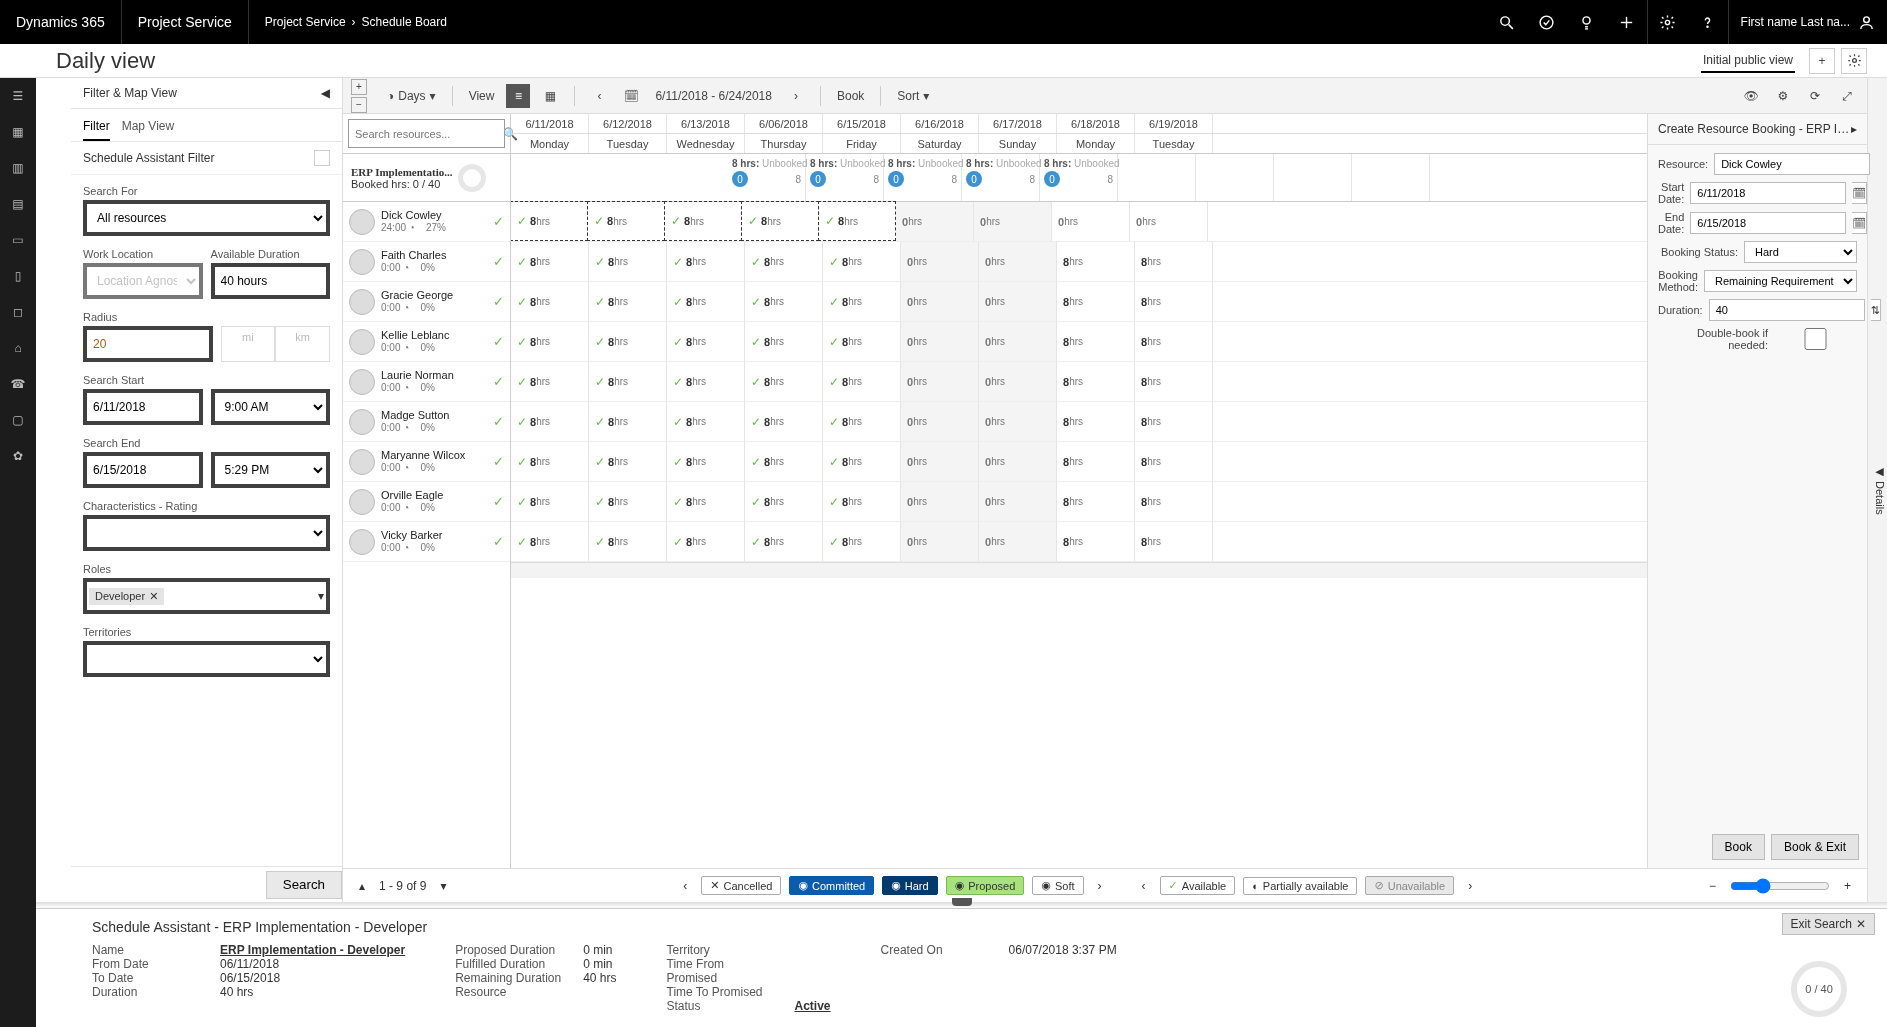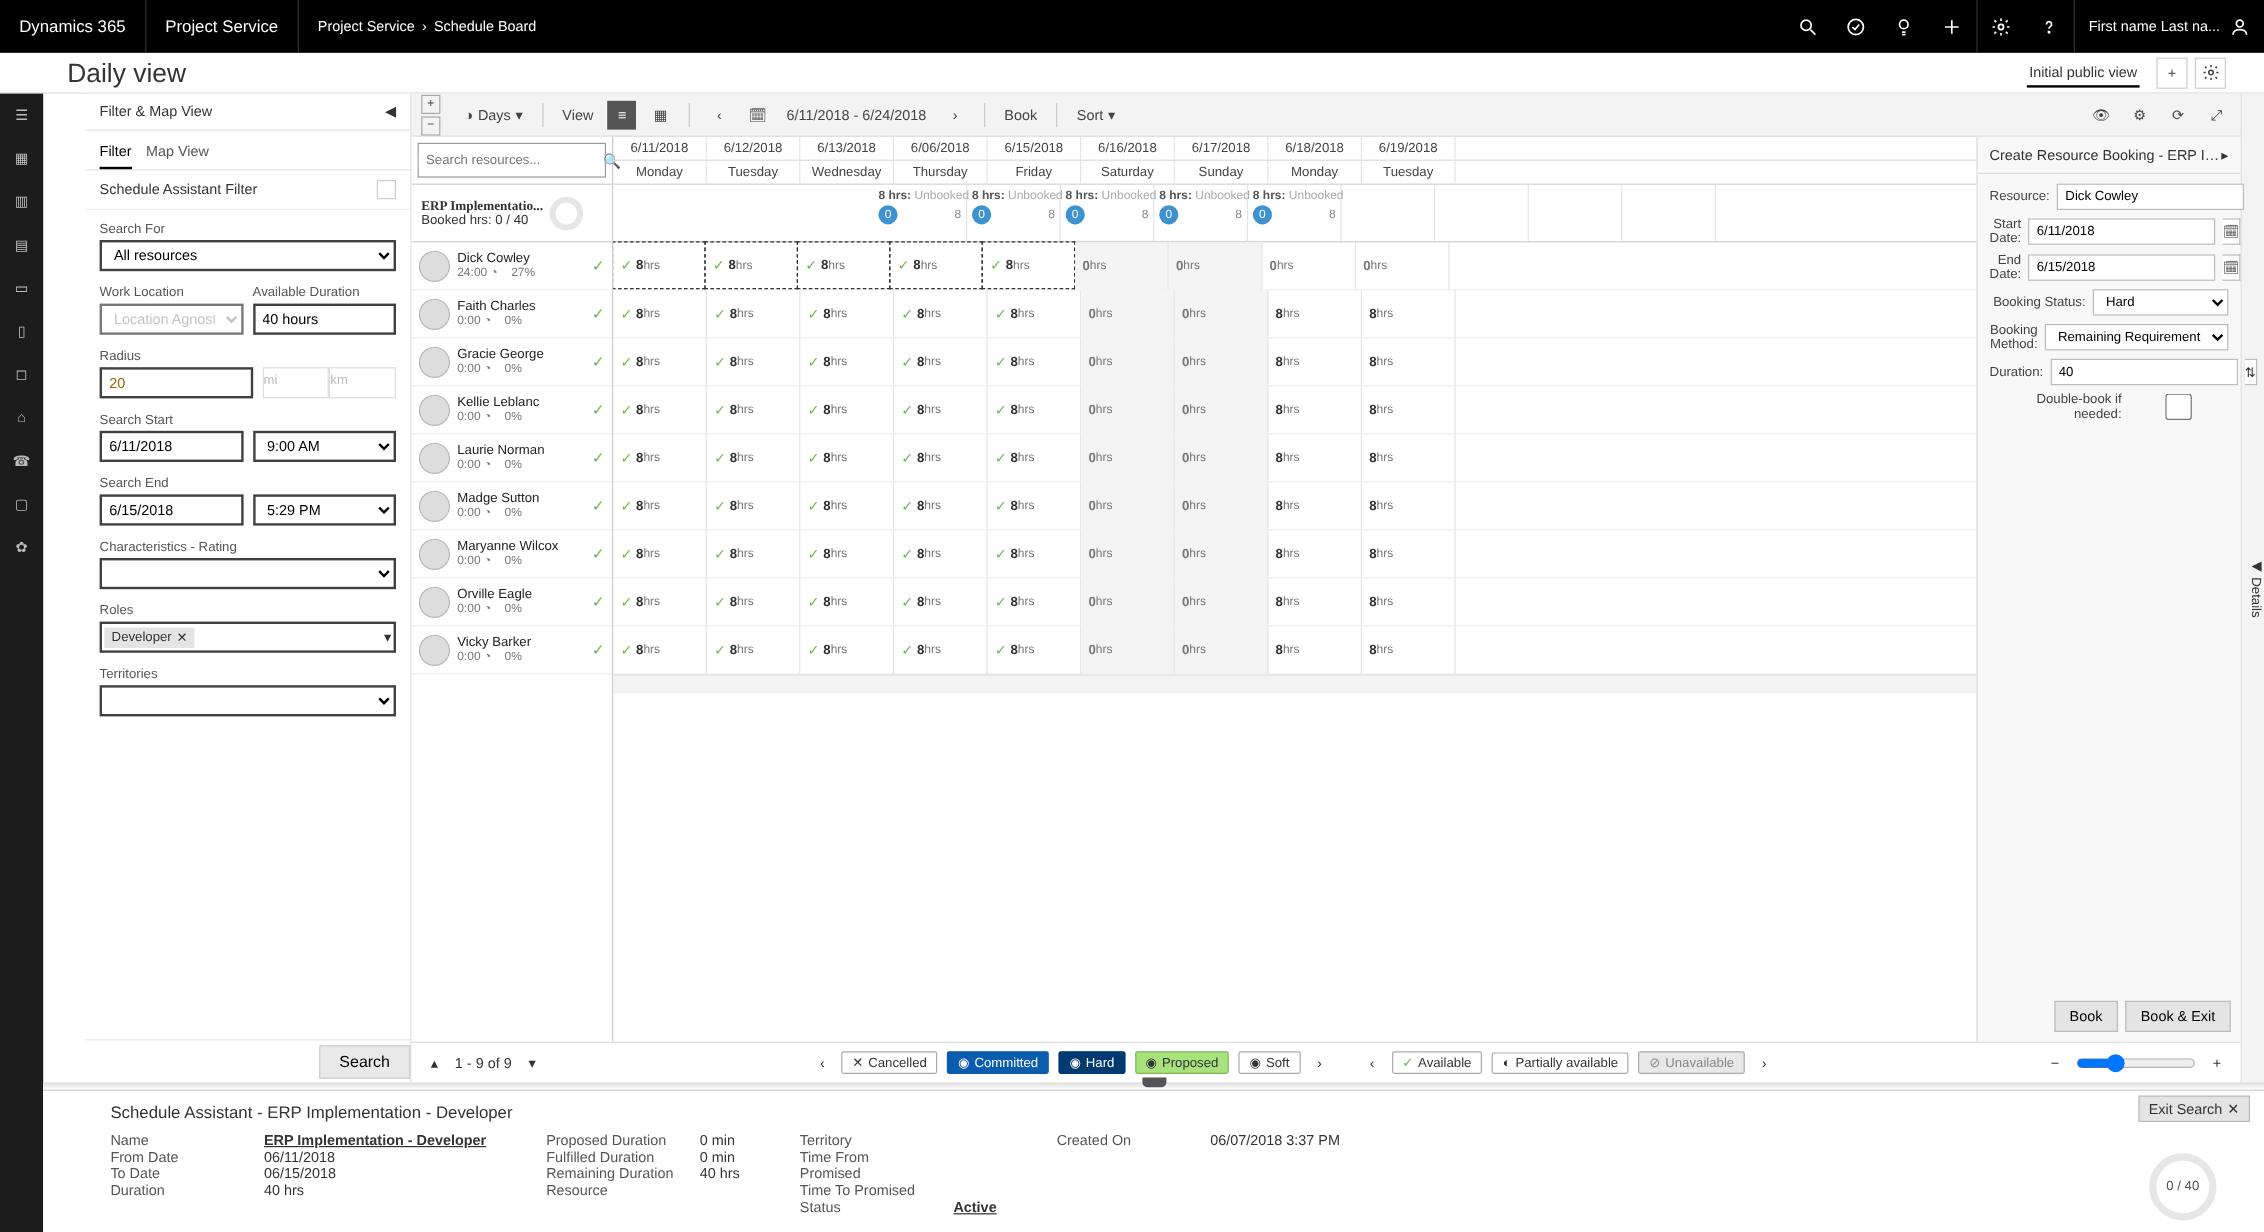--- a/index.html
+++ b/index.html
@@ -10,21 +10,21 @@
 .topbar { height: 44px; background: #000; color: #fff; display: flex; align-items: center; }
 .topbar .brand { padding: 0 16px; font-size: 14px; border-right: 1px solid #333; height: 100%; display: flex; align-items: center; }
 .topbar .service { padding: 0 16px; font-size: 14px; border-right: 1px solid #333; height: 100%; display: flex; align-items: center; }
 .topbar .crumb { padding: 0 16px; font-size: 12px; display: flex; align-items: center; gap: 6px; }
 .topbar .spacer { flex: 1; }
 .topbar .icon-btn { width: 40px; height: 44px; display: flex; align-items: center; justify-content: center; color: #fff; cursor: pointer; }
 .topbar .vsep { width: 1px; height: 44px; background: #333; }
 .topbar .user { padding: 0 12px; font-size: 12px; display: flex; align-items: center; gap: 8px; }
 
 
-.titlerow { height: 34px; display: flex; align-items: center; padding: 0 32px 0 56px; border-bottom: 1px solid #ddd; }
+.titlerow { height: 34px; display: flex; align-items: center; padding: 0 20px 0 56px; border-bottom: 1px solid #ddd; }
 .titlerow h1 { font-weight: 400; font-size: 22px; }
 .titlerow .spacer { flex: 1; }
 .titlerow .chip { border-bottom: 2px solid #000; padding: 4px 2px; font-size: 12px; margin-right: 8px; }
 .titlerow .sq { width: 26px; height: 26px; border: 1px solid #ccc; display: flex; align-items: center; justify-content: center; margin-left: 6px; cursor: pointer; color: #444; }
 
 
 .shell { display: flex; height: calc(100% - 44px - 34px); }
 .navrail { width: 36px; background: #1c1c1c; color: #ccc; display: flex; flex-direction: column; align-items: center; padding-top: 6px; gap: 12px; }
 .navrail .nv { width: 24px; height: 24px; display: flex; align-items: center; justify-content: center; cursor: pointer; color: #bbb; }
 
@@ -36,25 +36,25 @@
 .filterpanel .hdr { padding: 8px 12px; font-size: 12px; color: #333; display: flex; align-items: center; border-bottom: 1px solid #e4e4e4; }
 .filterpanel .hdr .collapse { margin-left: auto; cursor: pointer; }
 .filterpanel .tabs { display: flex; gap: 12px; padding: 4px 12px 0; border-bottom: 1px solid #e4e4e4; font-size: 12px; }
 .filterpanel .tabs .tab { padding: 6px 0; cursor: pointer; color: #555; }
 .filterpanel .tabs .tab.active { border-bottom: 2px solid #000; color: #000; }
 .filterpanel .subhdr { padding: 8px 12px; font-size: 12px; color: #333; border-bottom: 1px solid #eee; display:flex; align-items:center; }
 .filterpanel .subhdr .sqtoggle { margin-left:auto; width:16px; height:16px; border:1px solid #ccc; }
 .filterpanel .body { flex: 1; overflow-y: auto; padding: 10px 12px 0; }
 .filterpanel .grp { margin-bottom: 12px; }
 .filterpanel label { display: block; font-size: 11px; color: #555; margin-bottom: 3px; }
-.filterpanel .fld, .filterpanel select, .filterpanel input { width: 100%; height: 26px; border: 2px solid #404040; background: #fff; font-size: 12px; padding: 0 6px; }
+.filterpanel .fld, .filterpanel select, .filterpanel input { width: 100%; height: 36px; border: 4px solid #404040; background: #fff; font-size: 12px; padding: 0 6px; }
 .filterpanel .row2 { display: flex; gap: 8px; }
 .filterpanel .row2 > * { flex: 1; }
 .filterpanel .segbtn { display:flex; }
-.filterpanel .segbtn span { flex:1; text-align:left; border:1px solid #ddd; padding:4px 0; font-size:11px; color:#bbb;}
+.filterpanel .segbtn span { flex:1; text-align:center; border:1px solid #ddd; padding:4px 0; font-size:11px; color:#bbb;}
 .filterpanel .chip2 { display:inline-flex; align-items:center; background:#e4e4e4; padding:2px 6px; font-size:11px; gap:4px;}
 .filterpanel .footer { height: 36px; border-top: 1px solid #e4e4e4; display:flex; justify-content:flex-end; align-items:center; }
 .filterpanel .footer button { height: 28px; padding: 0 16px; background:#e9e9e9; border:1px solid #ccc; cursor:pointer; }
 
 
 .schedule { flex: 1; display: flex; flex-direction: column; min-width: 0; position: relative; }
 .toolbar { height: 36px; background: #f3f3f3; border-bottom: 1px solid #ddd; display: flex; align-items: center; padding: 0 8px; gap: 8px; font-size: 12px; color:#444; }
 .toolbar .vsep { width:1px; height:20px; background:#ccc; margin:0 4px; }
 .toolbar .tbtn { cursor:pointer; padding:2px 4px; display:flex; align-items:center; gap:4px; }
 .toolbar .spacer { flex:1; }

